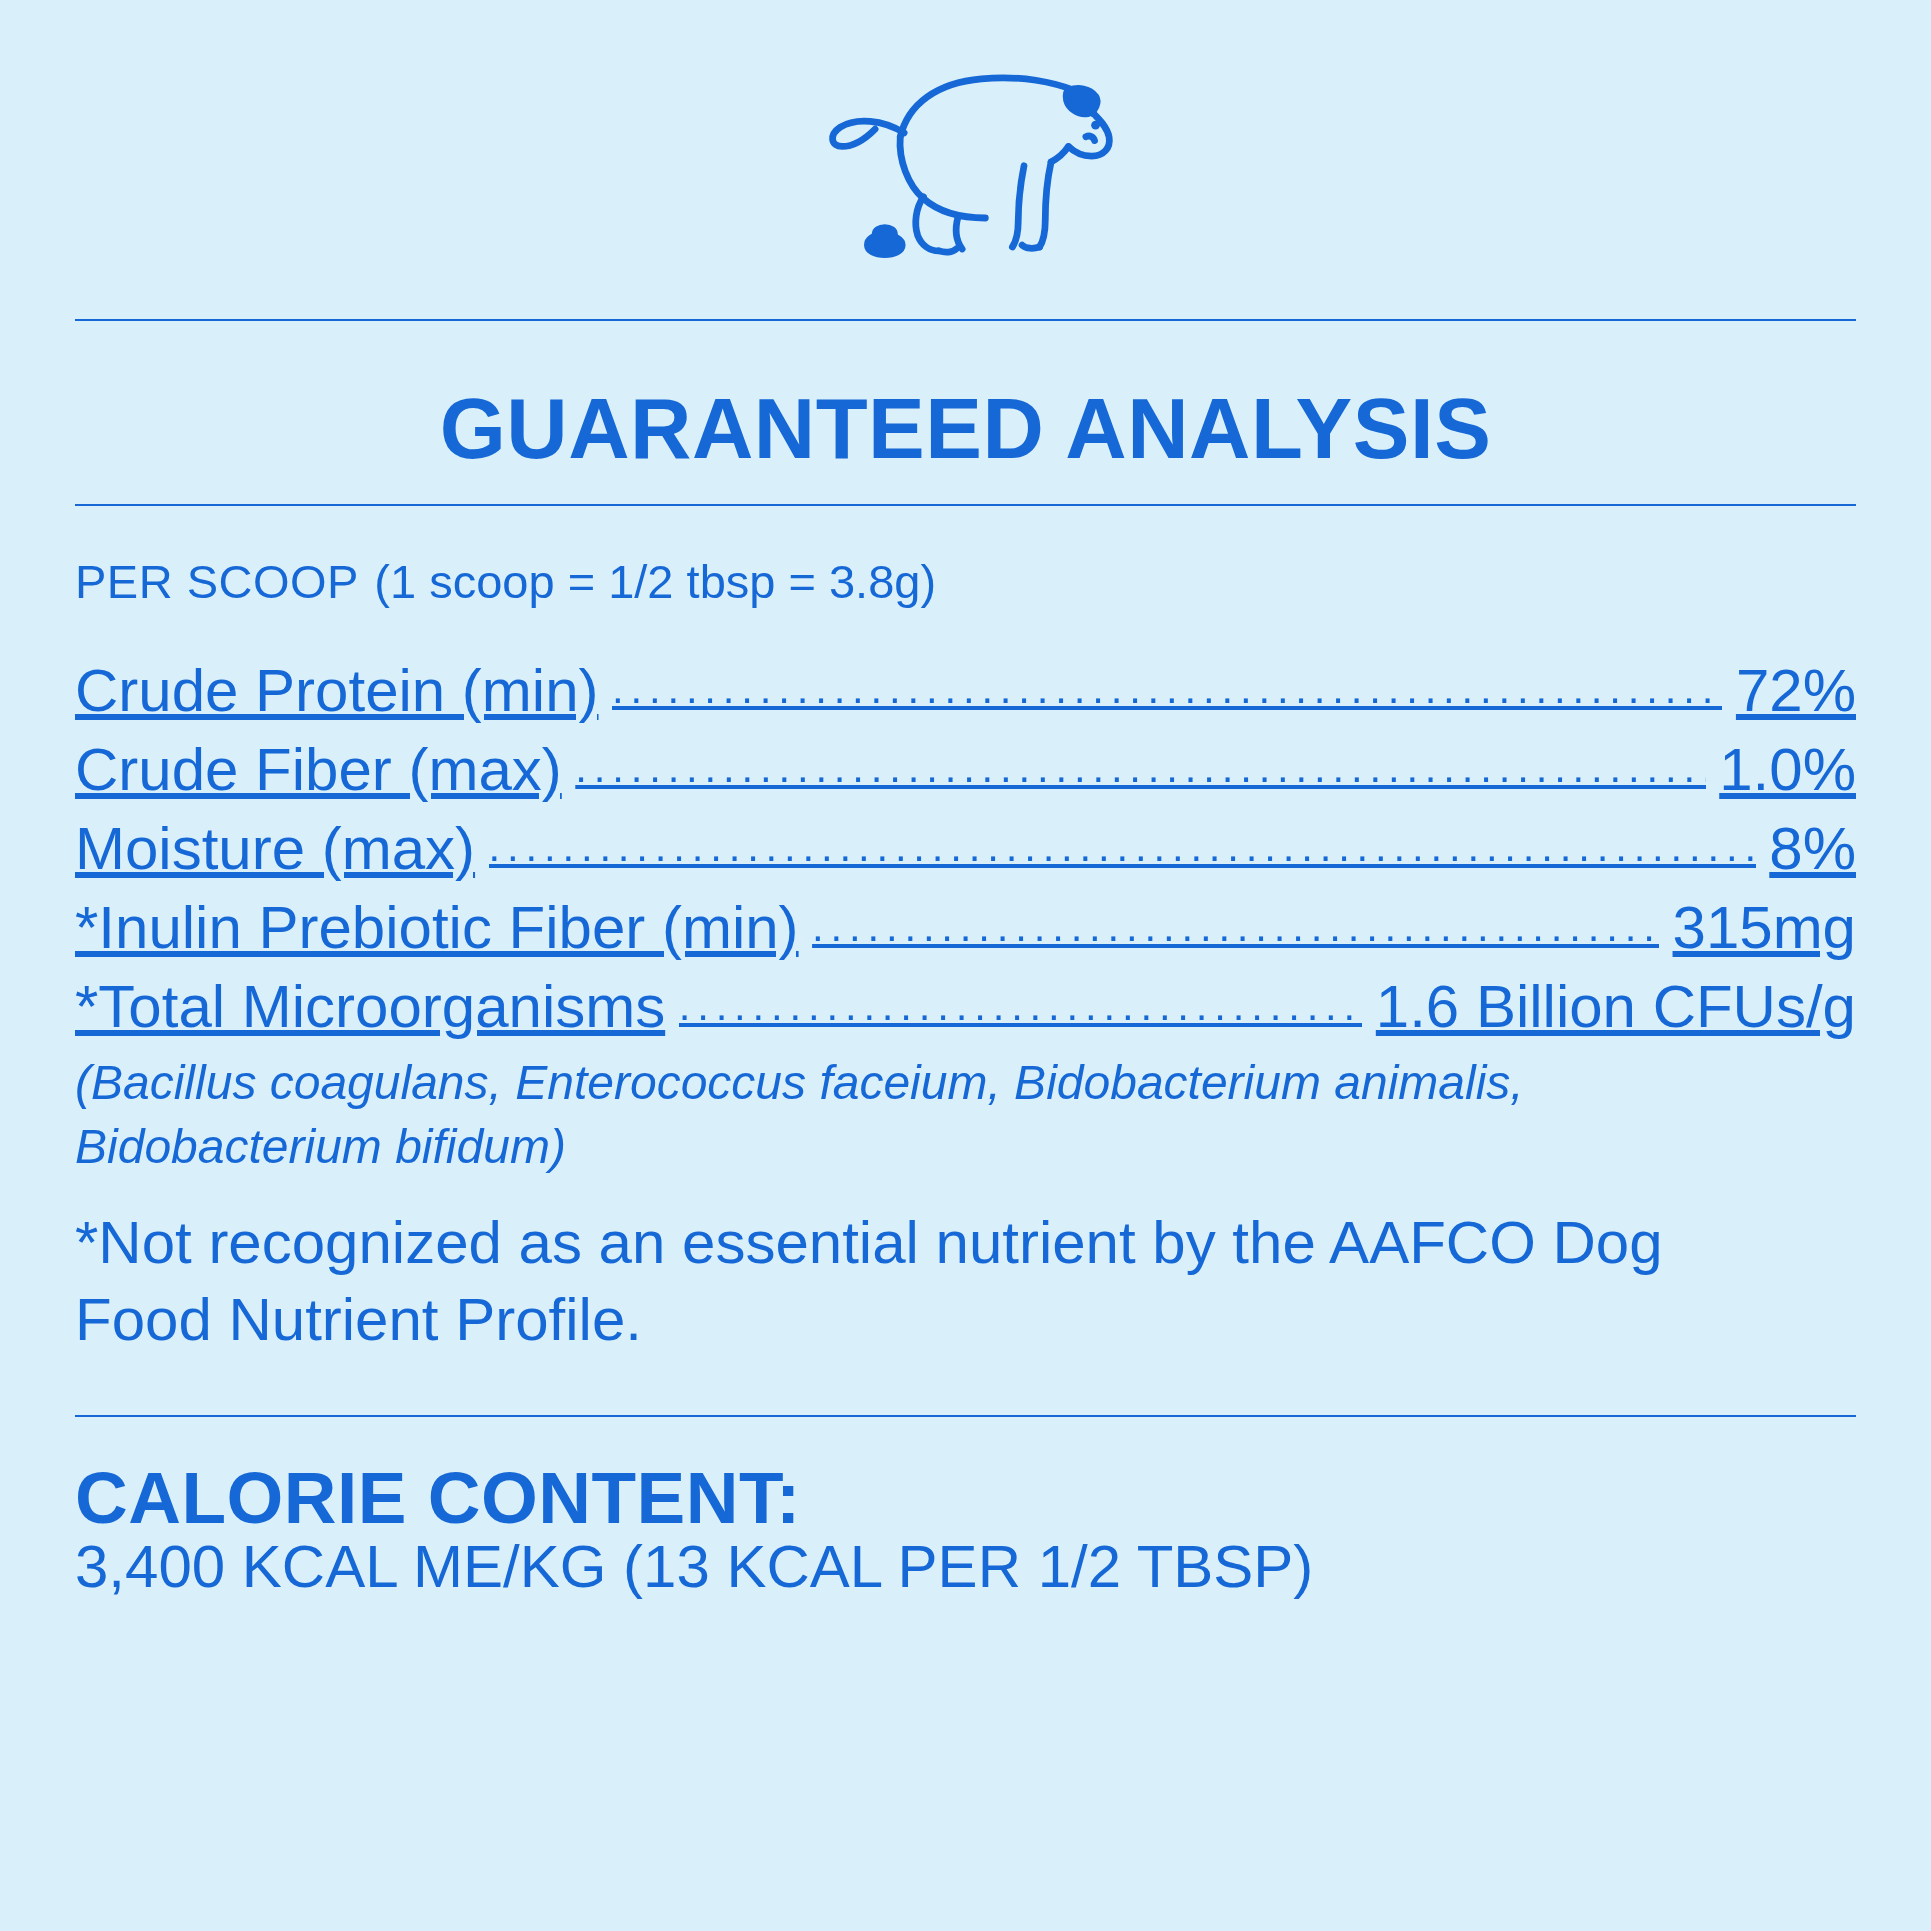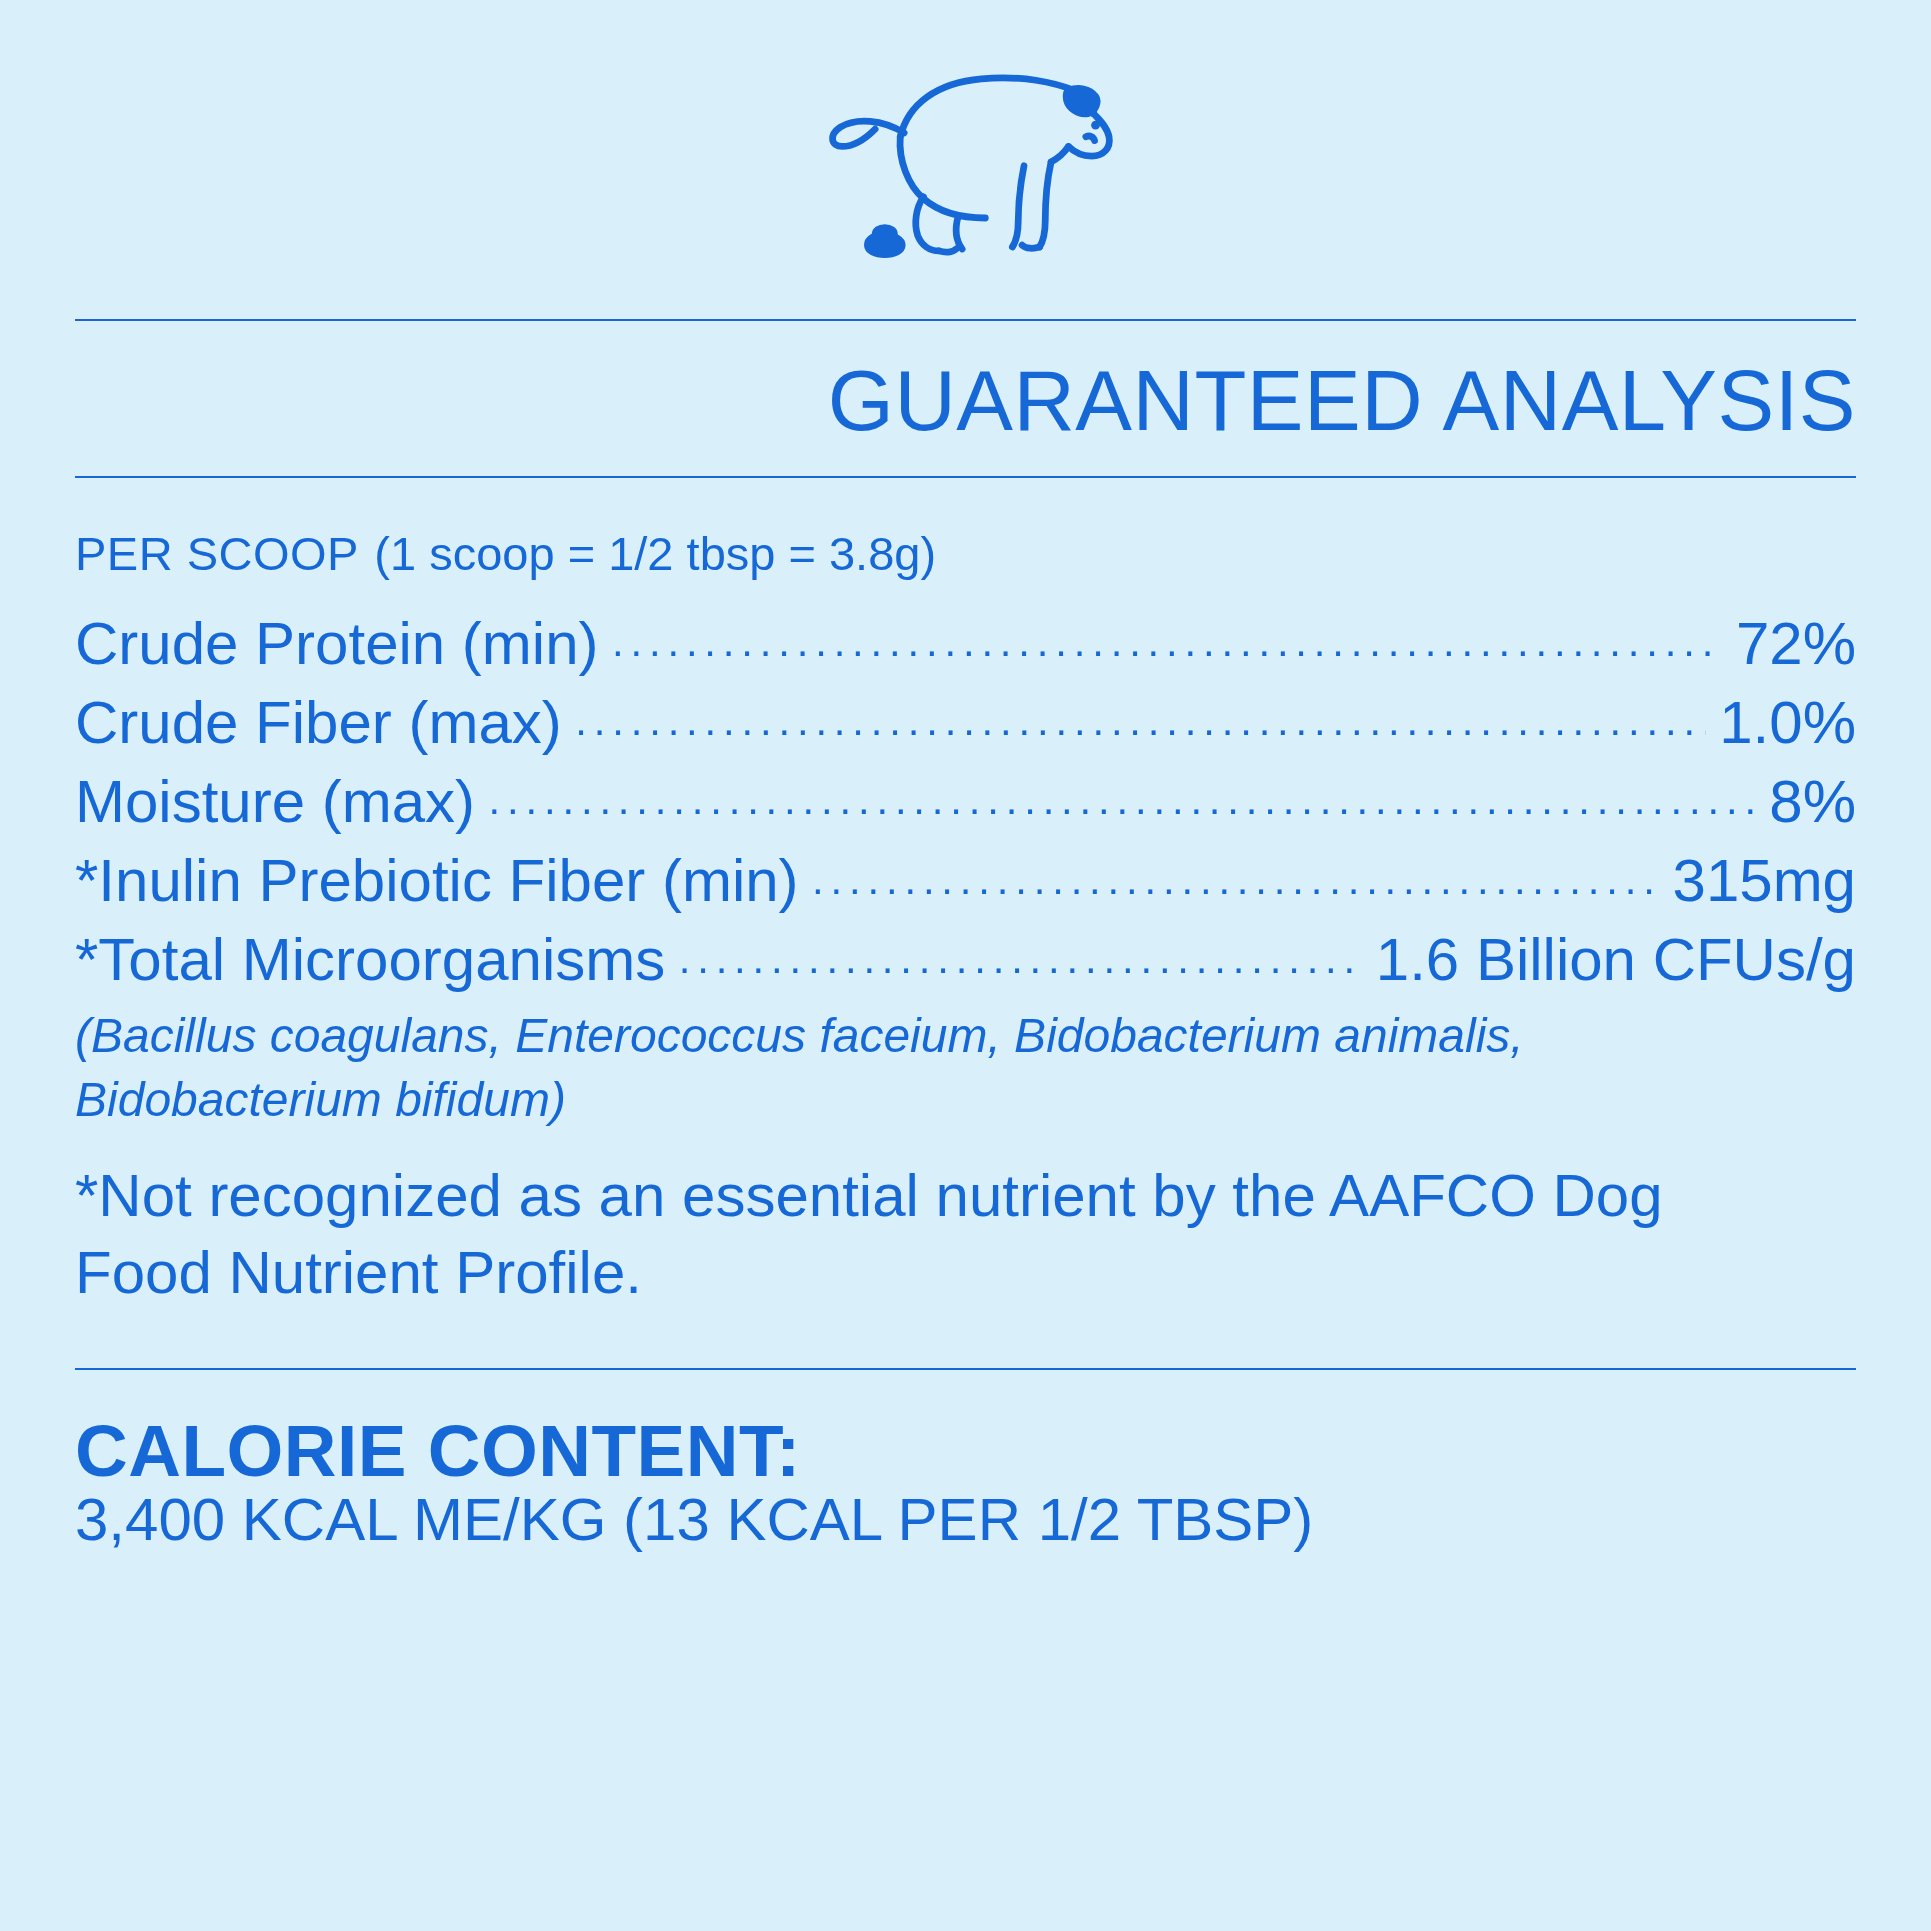--- a/index.html
+++ b/index.html
@@ -35,48 +35,50 @@
 
   
   .rule {
     height: 0;
     border-top: 2.9px solid #1668d6;
     width: 100%;
   }
 
   
   .section-title {
-    text-align: right;
+    text-align: center;
     font-size: 85px;
-    font-weight: normal;
+    font-weight: bold;
     letter-spacing: 0.5px;
     line-height: 1;
     padding: 37px 0 33px 0;
     white-space: nowrap;
+    margin-top: 28px;
   }
 
   
   .per-scoop {
     margin-top: 50px;
     font-size: 47px;
     line-height: 1.1;
     white-space: nowrap;
   }
   .per-scoop .label {
     font-weight: normal;
     letter-spacing: 0.5px;
   }
   .per-scoop .detail {
     font-weight: normal;
     margin-left: 15.4px;
   }
 
   
   .rows {
-    margin-top: 24px;
+    margin-top: 43px;
+    text-decoration: underline;
   }
   .row {
     display: flex;
     align-items: baseline;
     font-size: 60px;
     line-height: 1.32;
     white-space: nowrap;
   }
   .row .name {
     flex: 0 0 auto;

